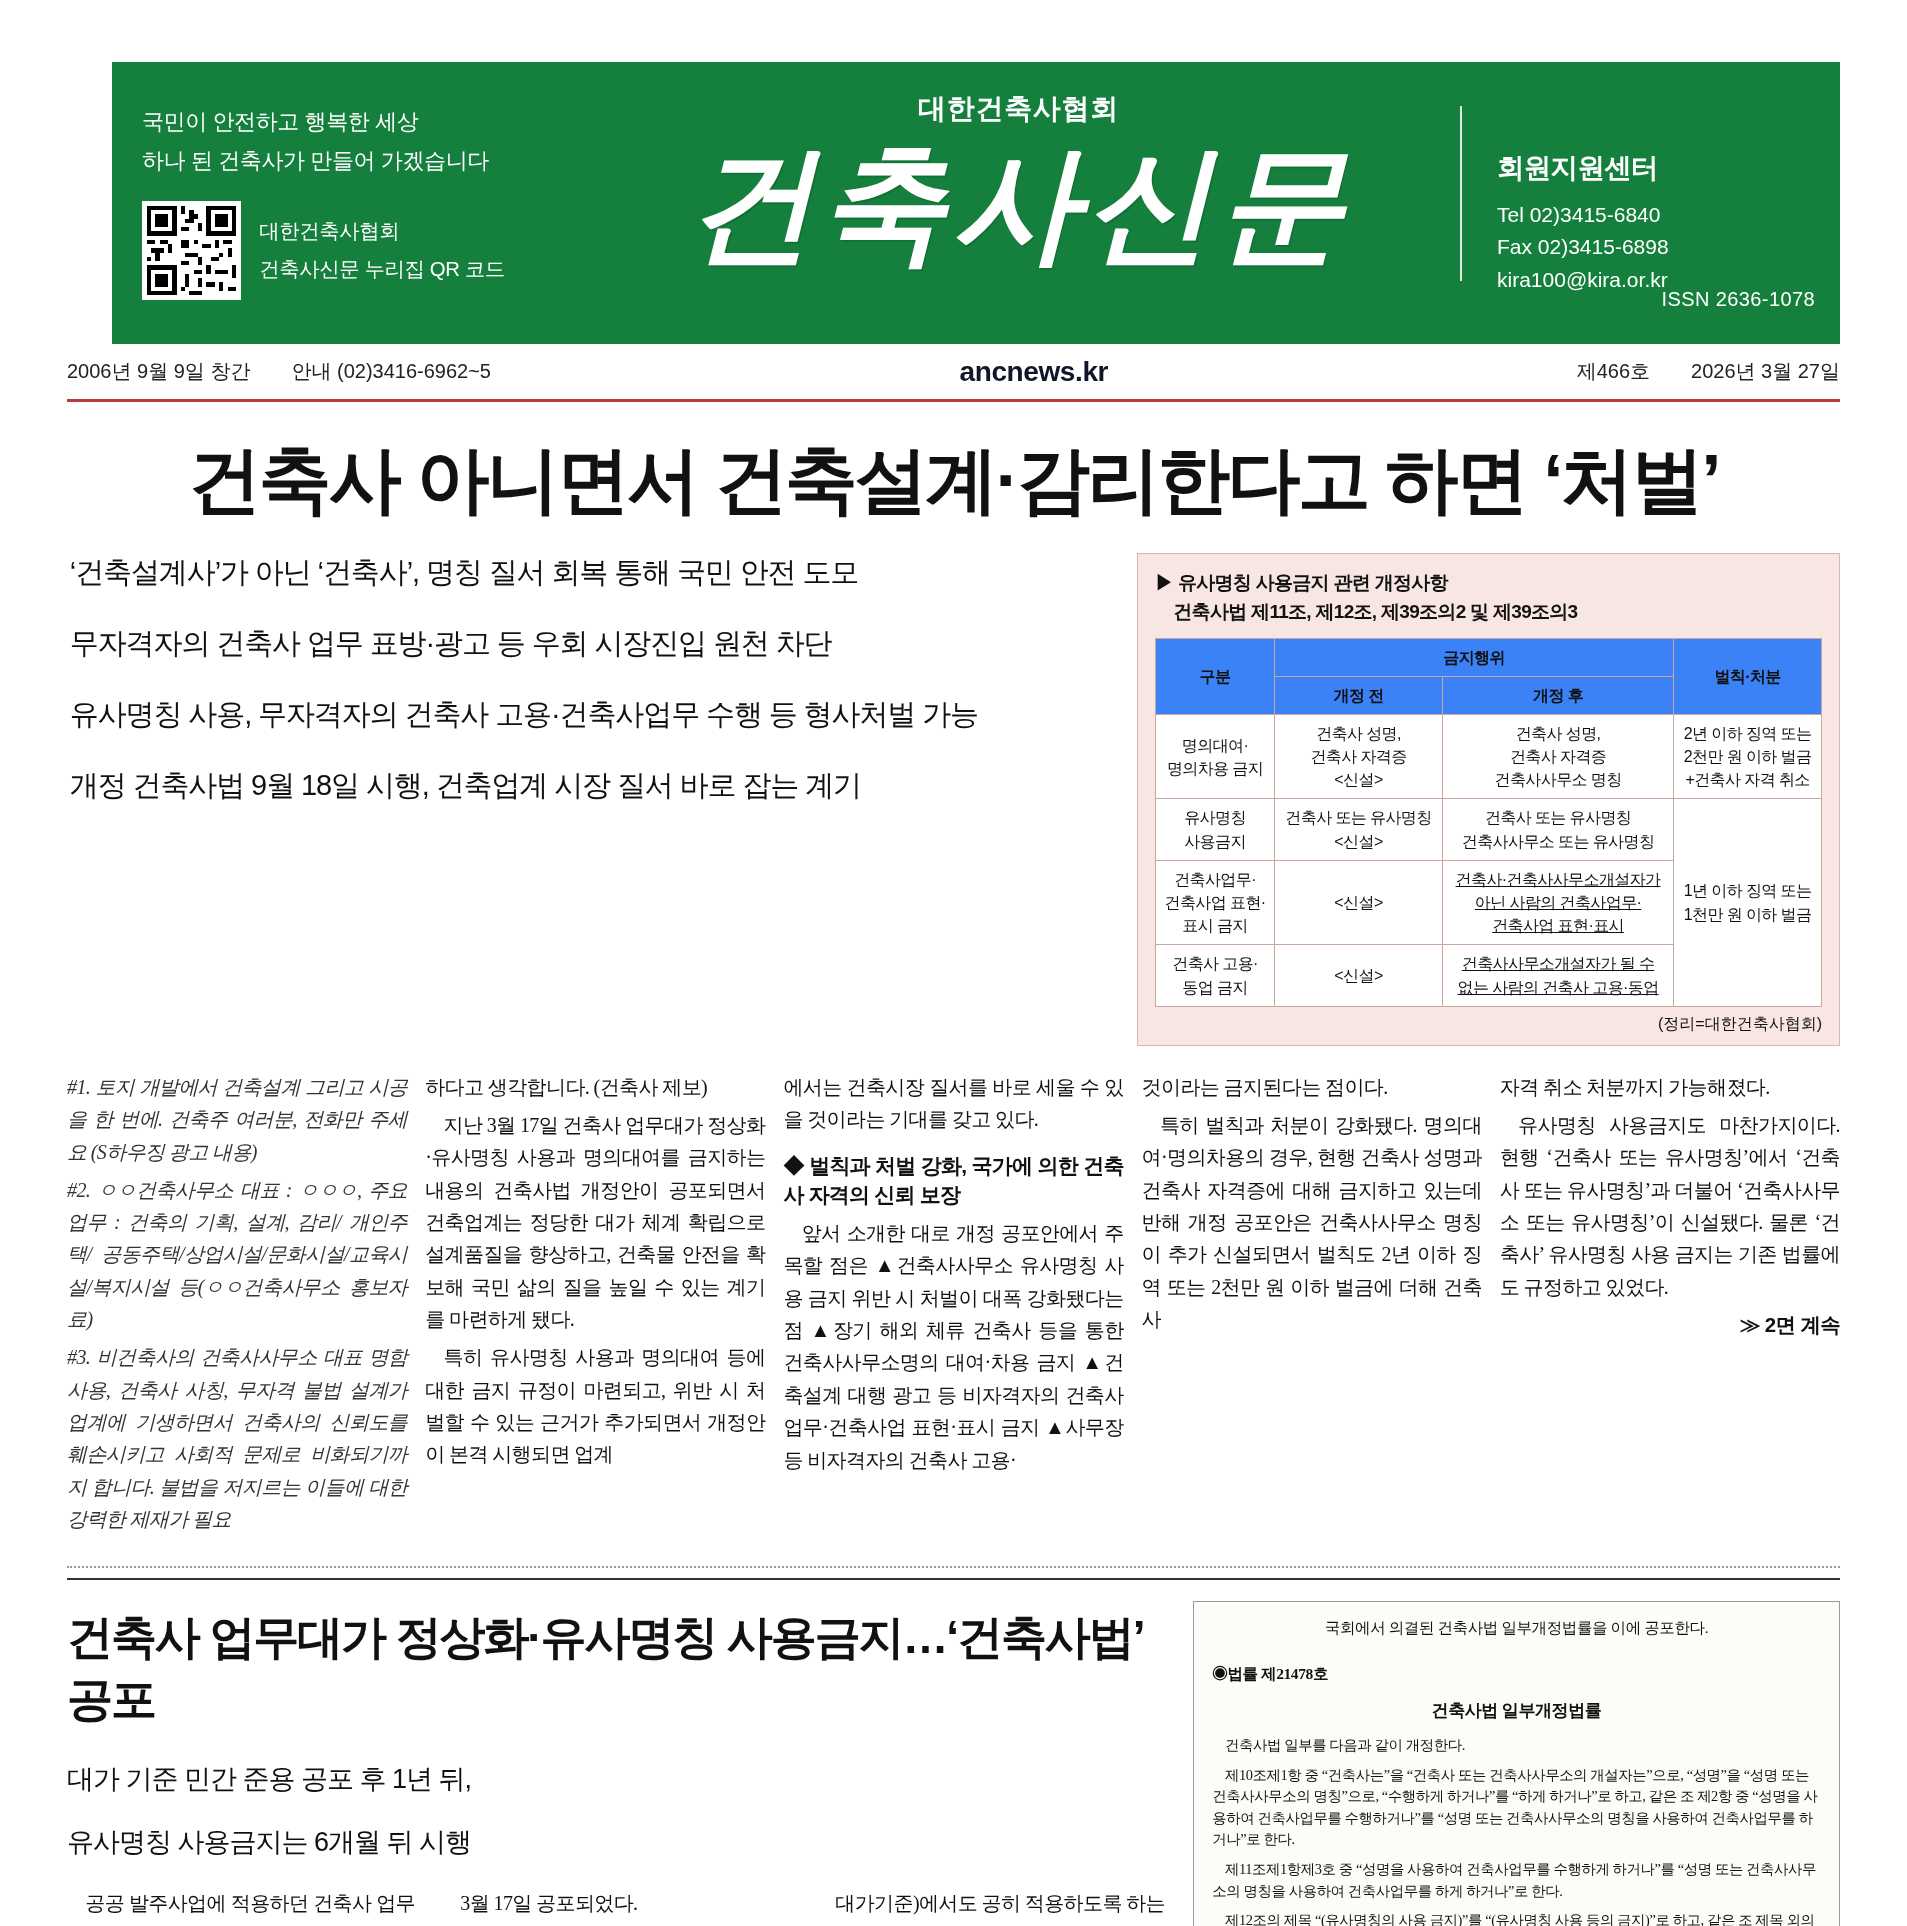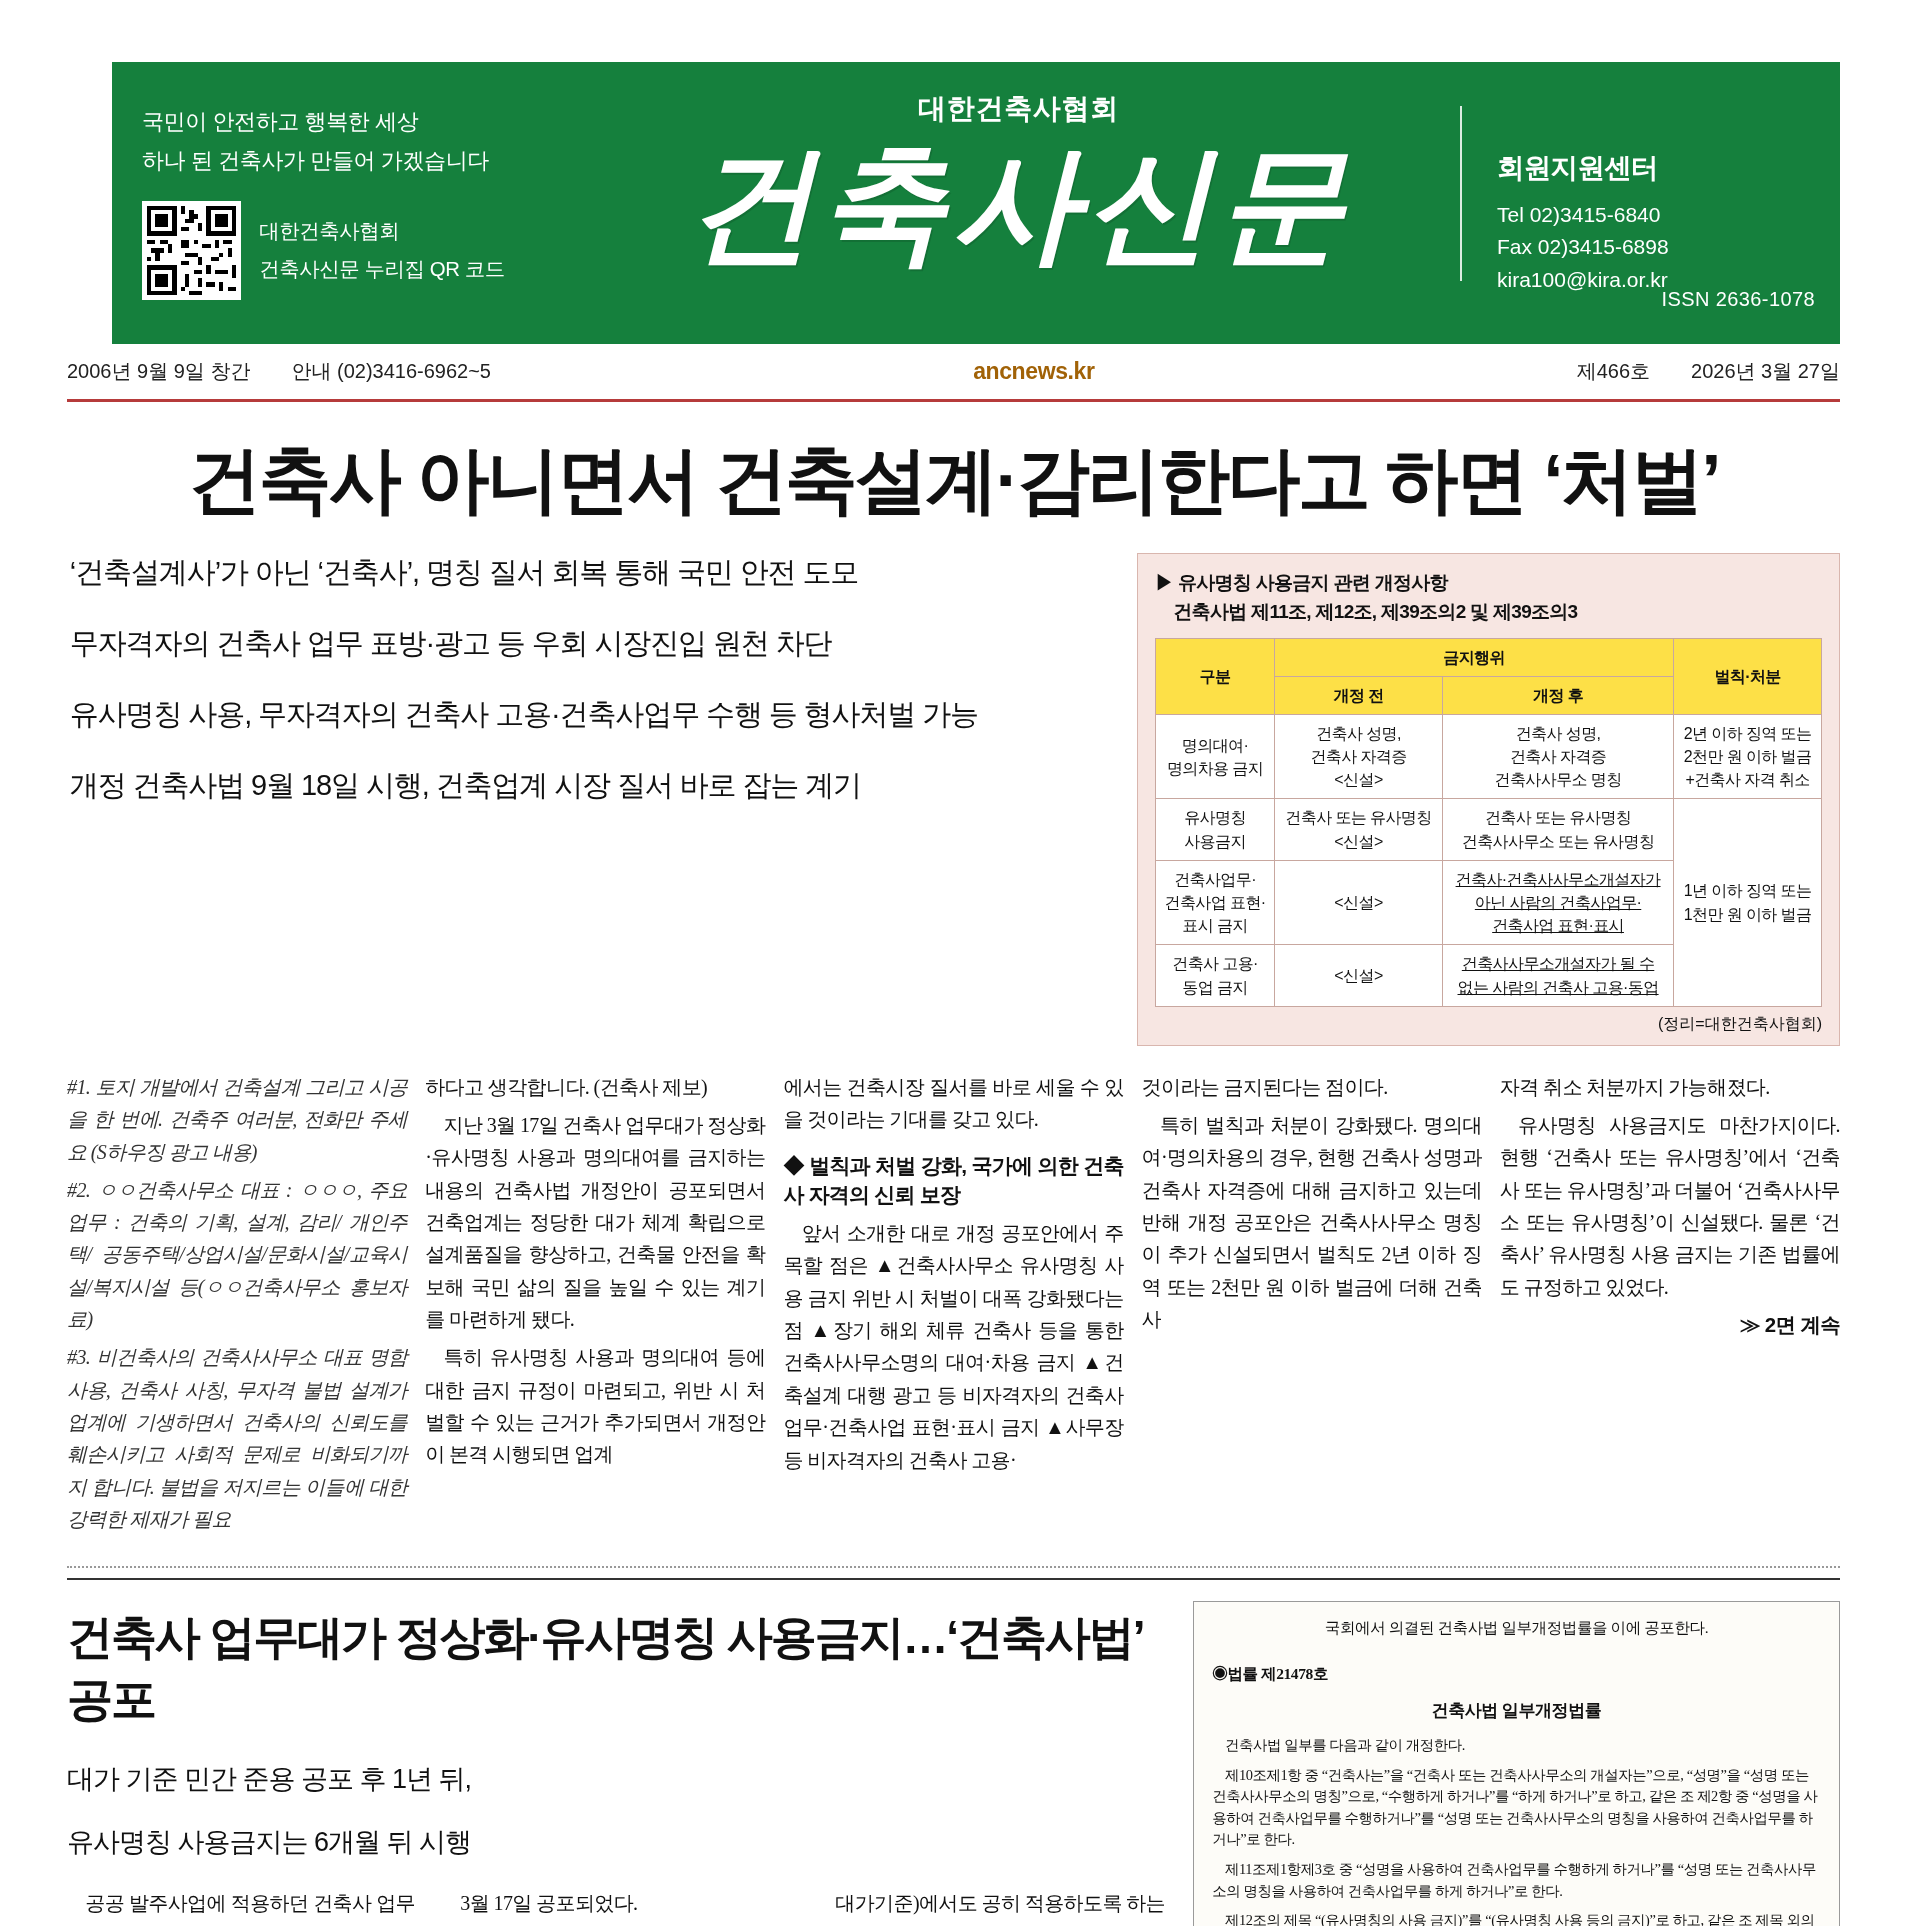--- a/index.html
+++ b/index.html
@@ -52,21 +52,21 @@
   .infobar {
     height: 58px;
     display: flex; align-items: center;
     border-bottom: 3.5px solid #b63b3b;
     font-family:"Liberation Sans", sans-serif;
     font-size: 20px;
     color: #222;
   }
   .infobar .left { display:flex; gap:41px; }
   .infobar .mid { flex:1; text-align:center; }
-  .infobar .site { font-size: 23px; font-weight: 700; color:#a16207; letter-spacing:-0.4px; }
+  .infobar .site { font-size: 28px; font-weight: 700; color:#0f172a; letter-spacing:-0.4px; }
   .infobar .right { display:flex; gap:41px; }
 
   
   .headline {
     font-family:"Liberation Sans", sans-serif;
     font-weight: 700;
     font-size: 73px;
     letter-spacing: -2.8px;
     text-align: center;
     margin: 37px 0 32px 0;
@@ -89,21 +89,21 @@
     background: #f7e6e2;
     border: 1.4px solid #d9b6ae;
     padding: 15.5px 17px 10px 17px;
   }
   .tb-head { font-family:"Liberation Sans", sans-serif; font-size: 19px; font-weight:700; letter-spacing:-0.7px; line-height:1.5; margin-bottom: 11.3px;}
   .tb-head .sub { font-weight:700; padding-left: 18.3px; display:block; }
   table.lawtable { width:100%; border-collapse: collapse; background:#fff; font-family:"Liberation Sans", sans-serif; font-size: 16px; }
   table.lawtable th, table.lawtable td {
     border: 1.1px solid #c8a79f; text-align:center; padding: 7px 4.2px; line-height:1.45; letter-spacing:-0.6px;
   }
-  table.lawtable th { background:#fde047; font-weight:700; }
+  table.lawtable th { background:#3b82f6; font-weight:700; }
   .u { text-decoration: underline; }
   .tb-credit { text-align:right; font-family:"Liberation Sans", sans-serif; font-size: 16px; margin-top: 7px; }
 
   
   .cols { display:flex; gap: 18px; margin-top: 25px; }
   .col { width: 351px; font-size: 20px; line-height: 1.62; text-align: justify; letter-spacing: -0.6px; }
   .col p { margin: 0 0 5.6px 0; text-indent: 18.3px; }
   .col p.noind { text-indent: 0; }
   .col.italic { font-style: italic; color:#333; }
   .col h4 { font-family:"Liberation Sans", sans-serif; font-size: 21px; margin: 15.5px 0 7px 0; letter-spacing:-0.8px; line-height:1.4;}

